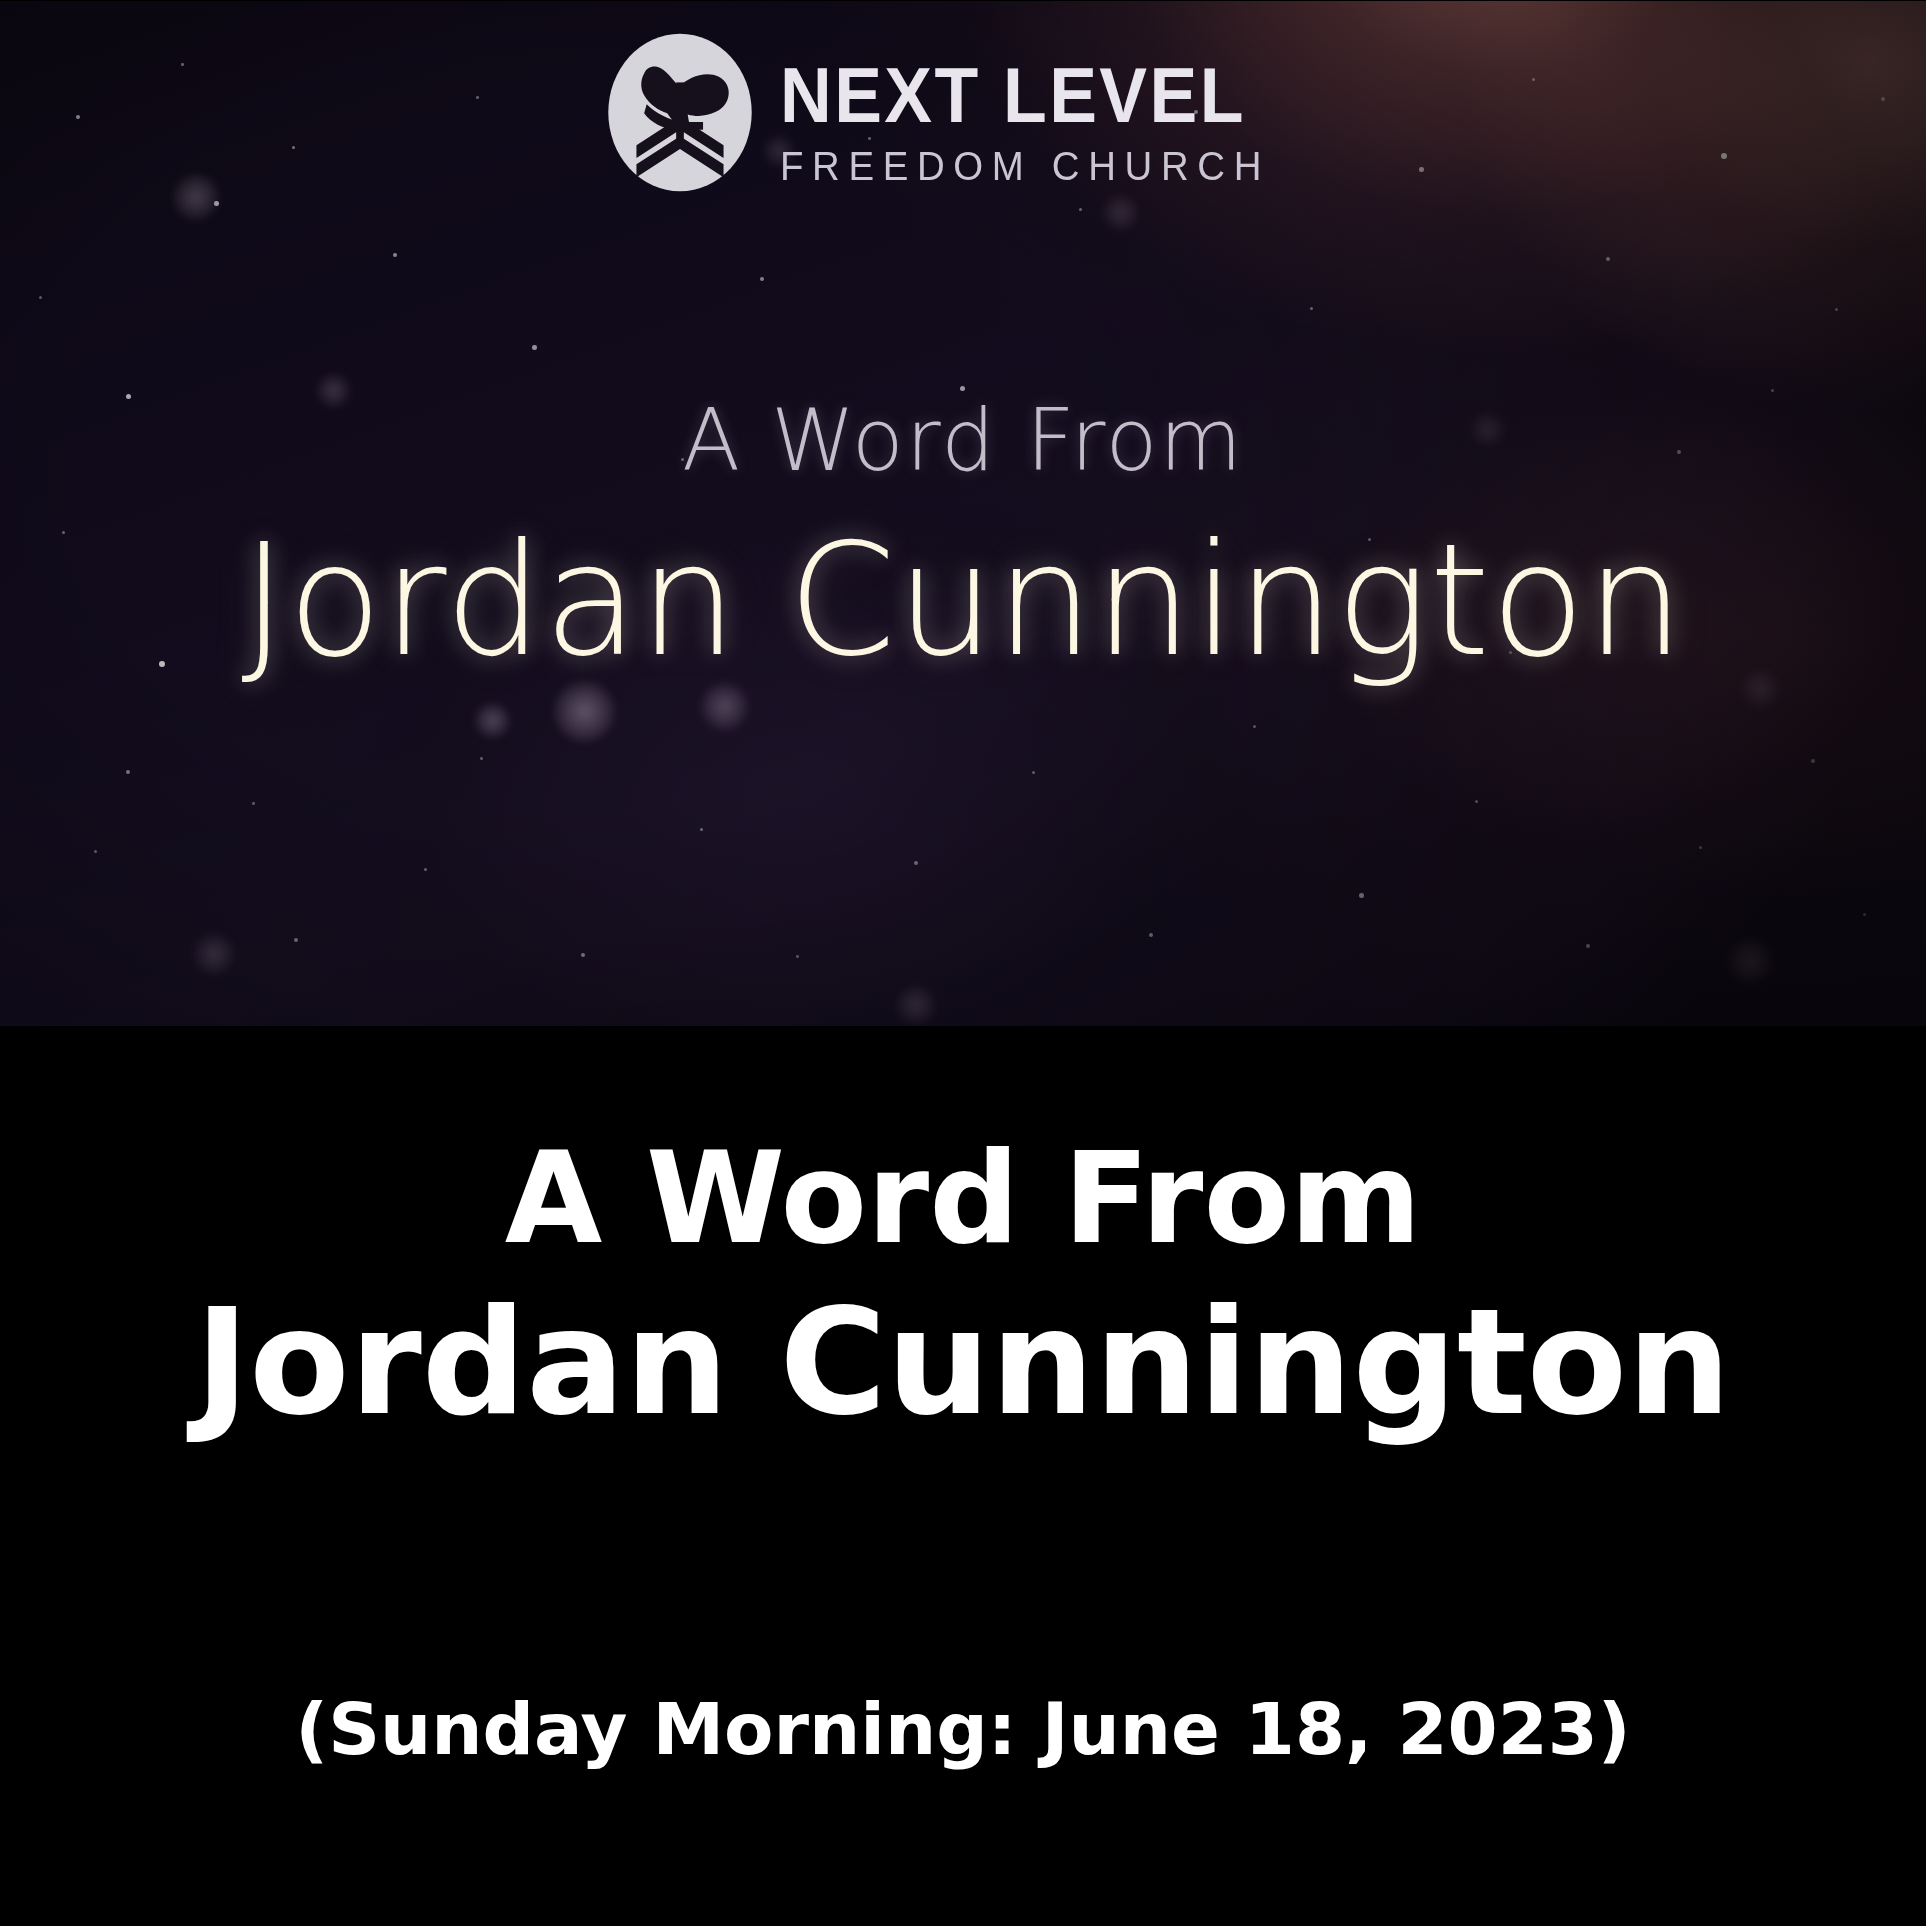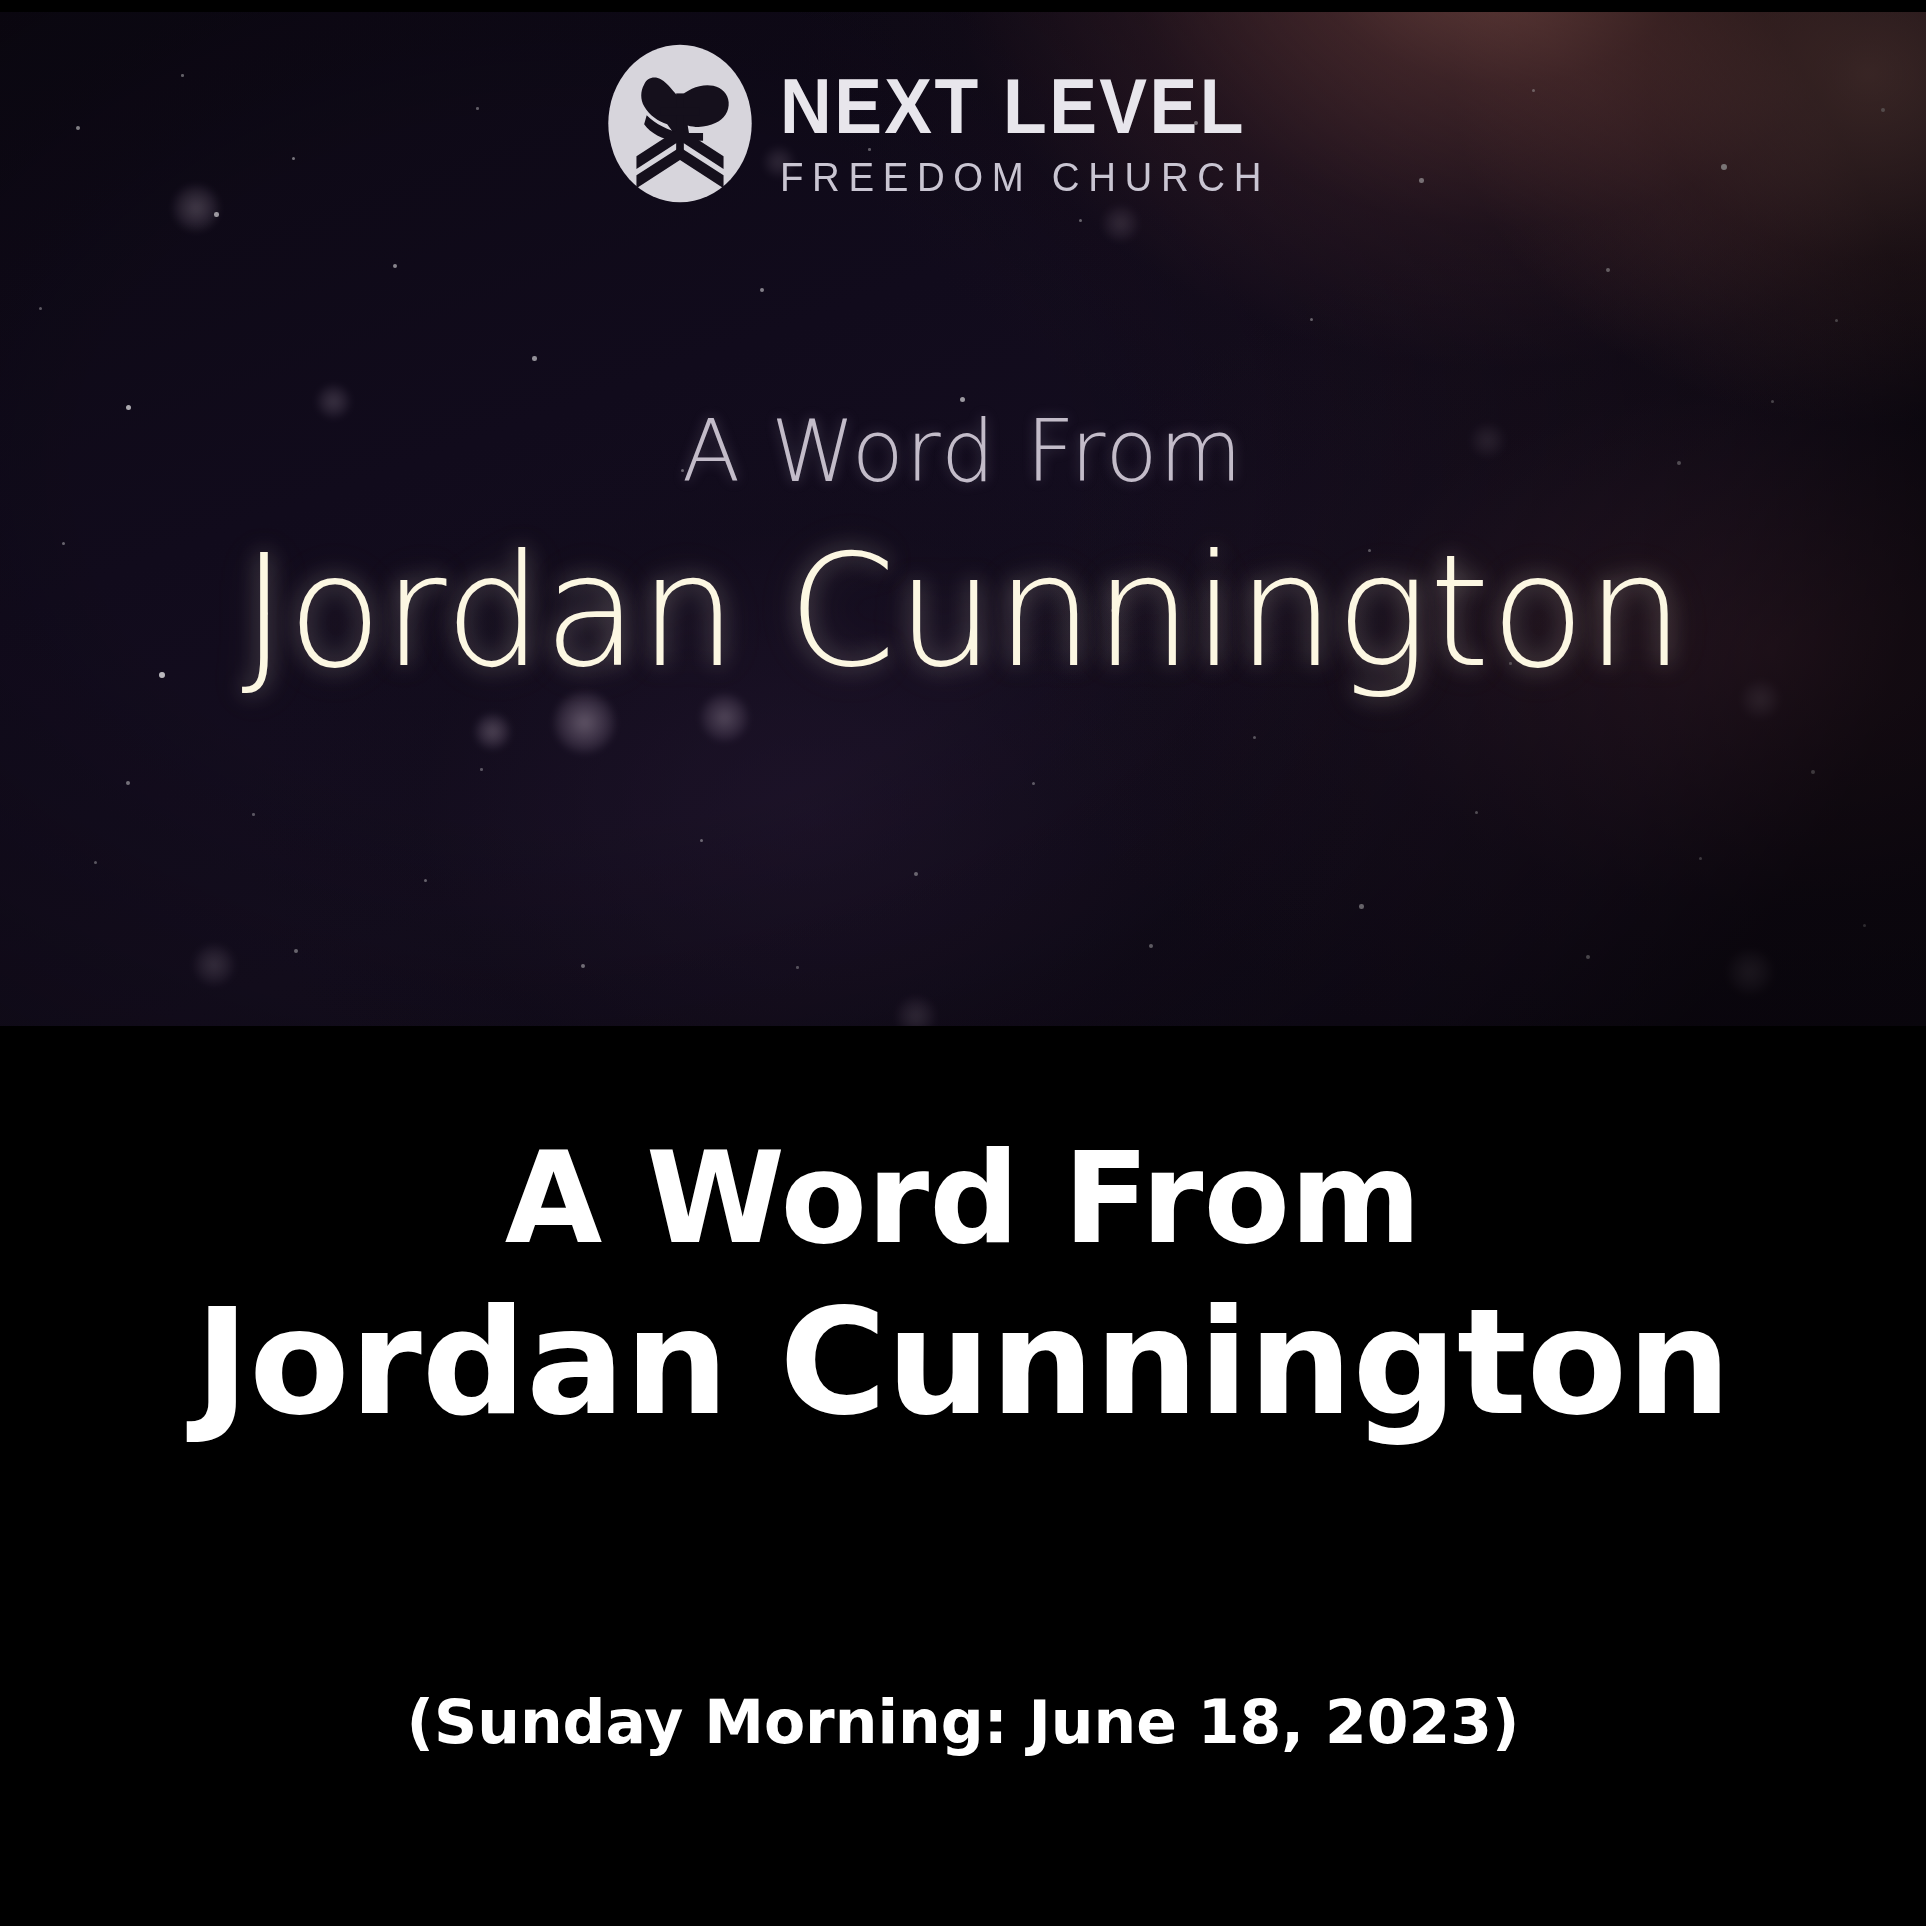--- a/index.html
+++ b/index.html
@@ -12,21 +12,21 @@
     width: 1926px;
     height: 1926px;
     background: #000000;
     overflow: hidden;
     font-family: "DejaVu Sans", sans-serif;
   }
 
   
   #hero {
     position: absolute;
-    left: 0; top: 12px;
+    left: 0; top: 1px;
     width: 1926px;
     height: 1026px;
     overflow: hidden;
     background: #14532d;
   }
   
   .hero-base {
     position: absolute; inset: 0;
     background:
       radial-gradient(ellipse 899px 706px at 78% -8%, rgba(196,122,108,0.78) 0%, rgba(150,86,80,0.50) 22%, rgba(96,52,56,0.30) 42%, rgba(40,22,32,0.12) 62%, rgba(14,10,22,0) 80%),
@@ -167,21 +167,21 @@
     line-height: 1.18;
   }
   #caption-sub {
     position: absolute;
     left: 0; right: 0;
     top: 661px;
     text-align: center;
     color: #FFFFFF;
     font-family: "DejaVu Sans", sans-serif;
     font-weight: 700;
-    font-size: 60px;
+    font-size: 72px;
     letter-spacing: 0px;
     white-space: nowrap;
   }
 </style>
 </head>
 <body>
 
 <div id="page">
 
   <div id="hero">

